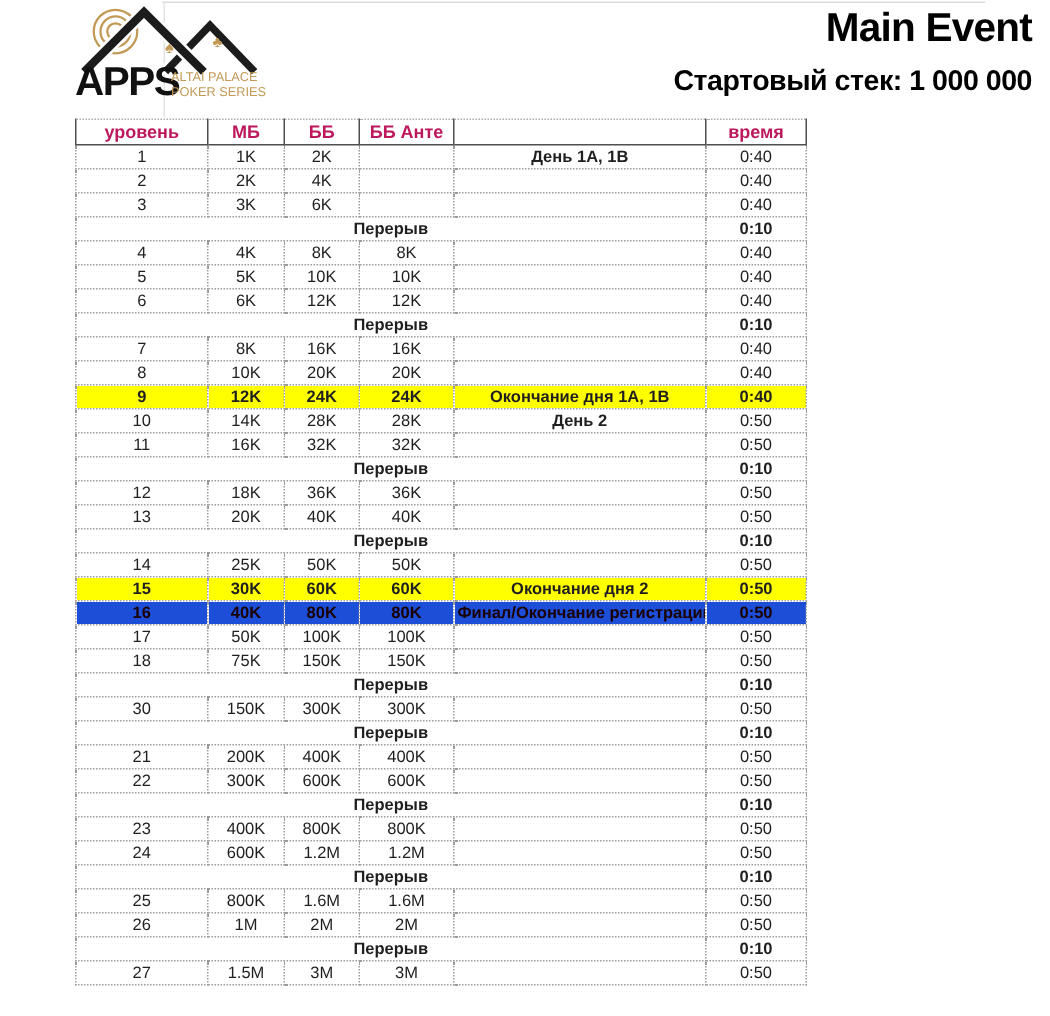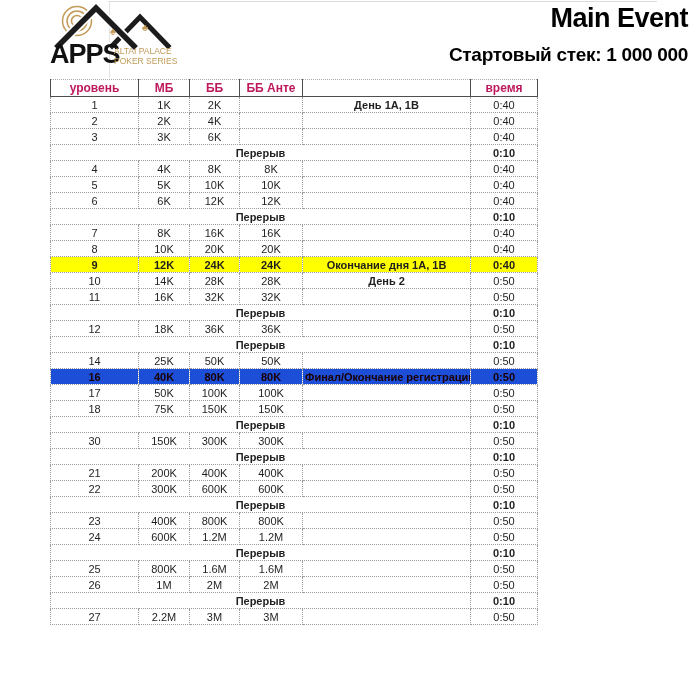--- a/index.html
+++ b/index.html
@@ -199,29 +199,45 @@
         </tr>
         <tr>
           <td>12</td>
           <td>18K</td>
           <td>36K</td>
           <td>36K</td>
           <td class="note"></td>
           <td>0:50</td>
         </tr>
         <tr>
+          <td>13</td>
+          <td>20K</td>
+          <td>40K</td>
+          <td>40K</td>
+          <td class="note"></td>
+          <td>0:50</td>
+        </tr>
+        <tr>
           <td colspan="5" class="break-label">Перерыв</td>
           <td class="bold">0:10</td>
         </tr>
         <tr>
           <td>14</td>
           <td>25K</td>
           <td>50K</td>
           <td>50K</td>
           <td class="note"></td>
+          <td>0:50</td>
+        </tr>
+        <tr class="hl-yellow">
+          <td>15</td>
+          <td>30K</td>
+          <td>60K</td>
+          <td>60K</td>
+          <td class="note">Окончание дня 2</td>
           <td>0:50</td>
         </tr>
         <tr class="hl-red">
           <td>16</td>
           <td>40K</td>
           <td>80K</td>
           <td>80K</td>
           <td class="note">Финал/Окончание регистрации</td>
           <td>0:50</td>
         </tr>
@@ -312,21 +328,21 @@
           <td>2M</td>
           <td class="note"></td>
           <td>0:50</td>
         </tr>
         <tr>
           <td colspan="5" class="break-label">Перерыв</td>
           <td class="bold">0:10</td>
         </tr>
         <tr>
           <td>27</td>
-          <td>2.2M</td>
+          <td>1.5M</td>
           <td>3M</td>
           <td>3M</td>
           <td class="note"></td>
           <td>0:50</td>
         </tr>
       </tbody>
   </table>
 
 </div>
 

